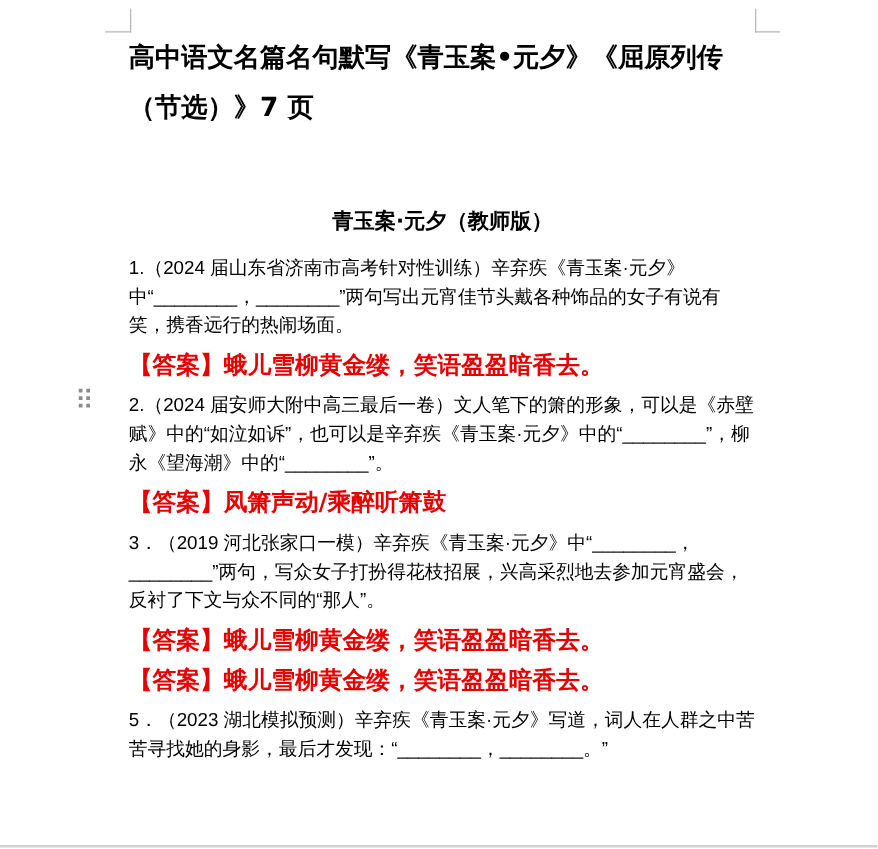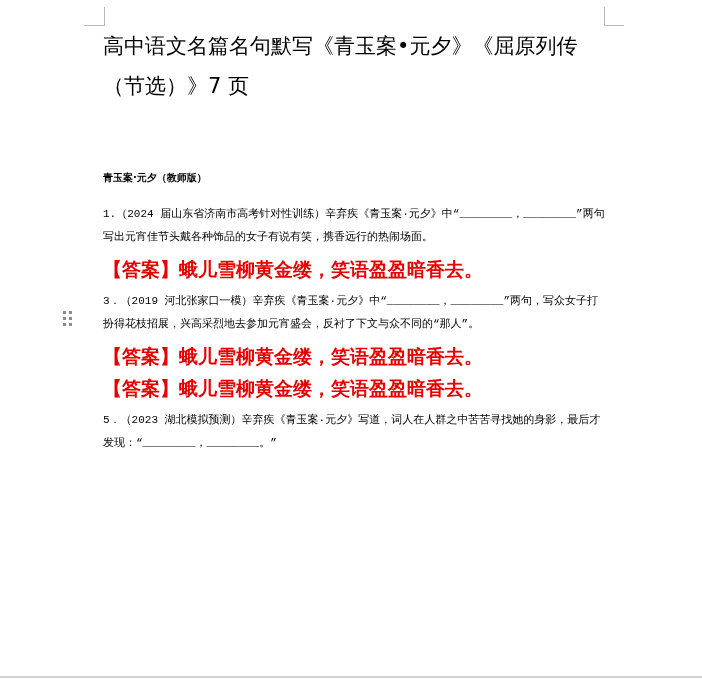--- a/index.html
+++ b/index.html
@@ -31,35 +31,36 @@
     cursor: grab;
   }
   .grip i { background: var(--grip-color, #8c8c8c); display: block; }
   .content {
     position: absolute; left: 103px; top: 0; width: 502px;
   }
   .doc-title {
     margin: 26px 0 0 0;
     font-size: 21px;
     line-height: 40px;
-    font-weight: normal;
+    font-weight: bold;
     font-family: "DejaVu Sans", sans-serif;
   }
   .section-heading {
     margin: 60px 0 0 0;
-    font-size: 10px;
+    font-size: 17px;
     line-height: 23px;
     font-weight: bold;
     font-family: "DejaVu Sans", sans-serif;
+    text-align: center;
   }
   .question {
     margin: 9px 0 0 0;
-    font-size: 11px;
+    font-size: 15px;
     line-height: 23px;
-    font-family: Liberation Mono, monospace;
+    font-family: Liberation Sans, sans-serif;
   }
   .qa-item:first-of-type .question { margin-top: 14px; }
   .answer {
     margin: 9px 0 0 0;
     font-size: 19px;
     line-height: 23px;
     font-weight: bold;
     color: var(--answer-red, #e60000);
     font-family: "DejaVu Serif", serif;
   }
@@ -88,20 +89,24 @@
 
   <div class="content">
     <h1 class="doc-title">高中语文名篇名句默写《青玉案•元夕》《屈原列传（节选）》7 页</h1>
     <h2 class="section-heading">青玉案·元夕（教师版）</h2>
     <div id="qa-list">
   <div class="qa-item">
     <p class="question">1.（2024 届山东省济南市高考针对性训练）辛弃疾《青玉案·元夕》中“________，________”两句写出元宵佳节头戴各种饰品的女子有说有笑，携香远行的热闹场面。</p>
     <p class="answer">【答案】蛾儿雪柳黄金缕，笑语盈盈暗香去。</p>
   </div>
 
+  <div class="qa-item">
+    <p class="question">2.（2024 届安师大附中高三最后一卷）文人笔下的箫的形象，可以是《赤壁赋》中的“如泣如诉”，也可以是辛弃疾《青玉案·元夕》中的“________”，柳永《望海潮》中的“________”。</p>
+    <p class="answer">【答案】凤箫声动/乘醉听箫鼓</p>
+  </div>
 
   <div class="qa-item">
     <p class="question">3．（2019 河北张家口一模）辛弃疾《青玉案·元夕》中“________，________”两句，写众女子打扮得花枝招展，兴高采烈地去参加元宵盛会，反衬了下文与众不同的“那人”。</p>
     <p class="answer">【答案】蛾儿雪柳黄金缕，笑语盈盈暗香去。</p>
   </div>
 
   <div class="qa-item">
     <p class="answer">【答案】蛾儿雪柳黄金缕，笑语盈盈暗香去。</p>
   </div>
 

